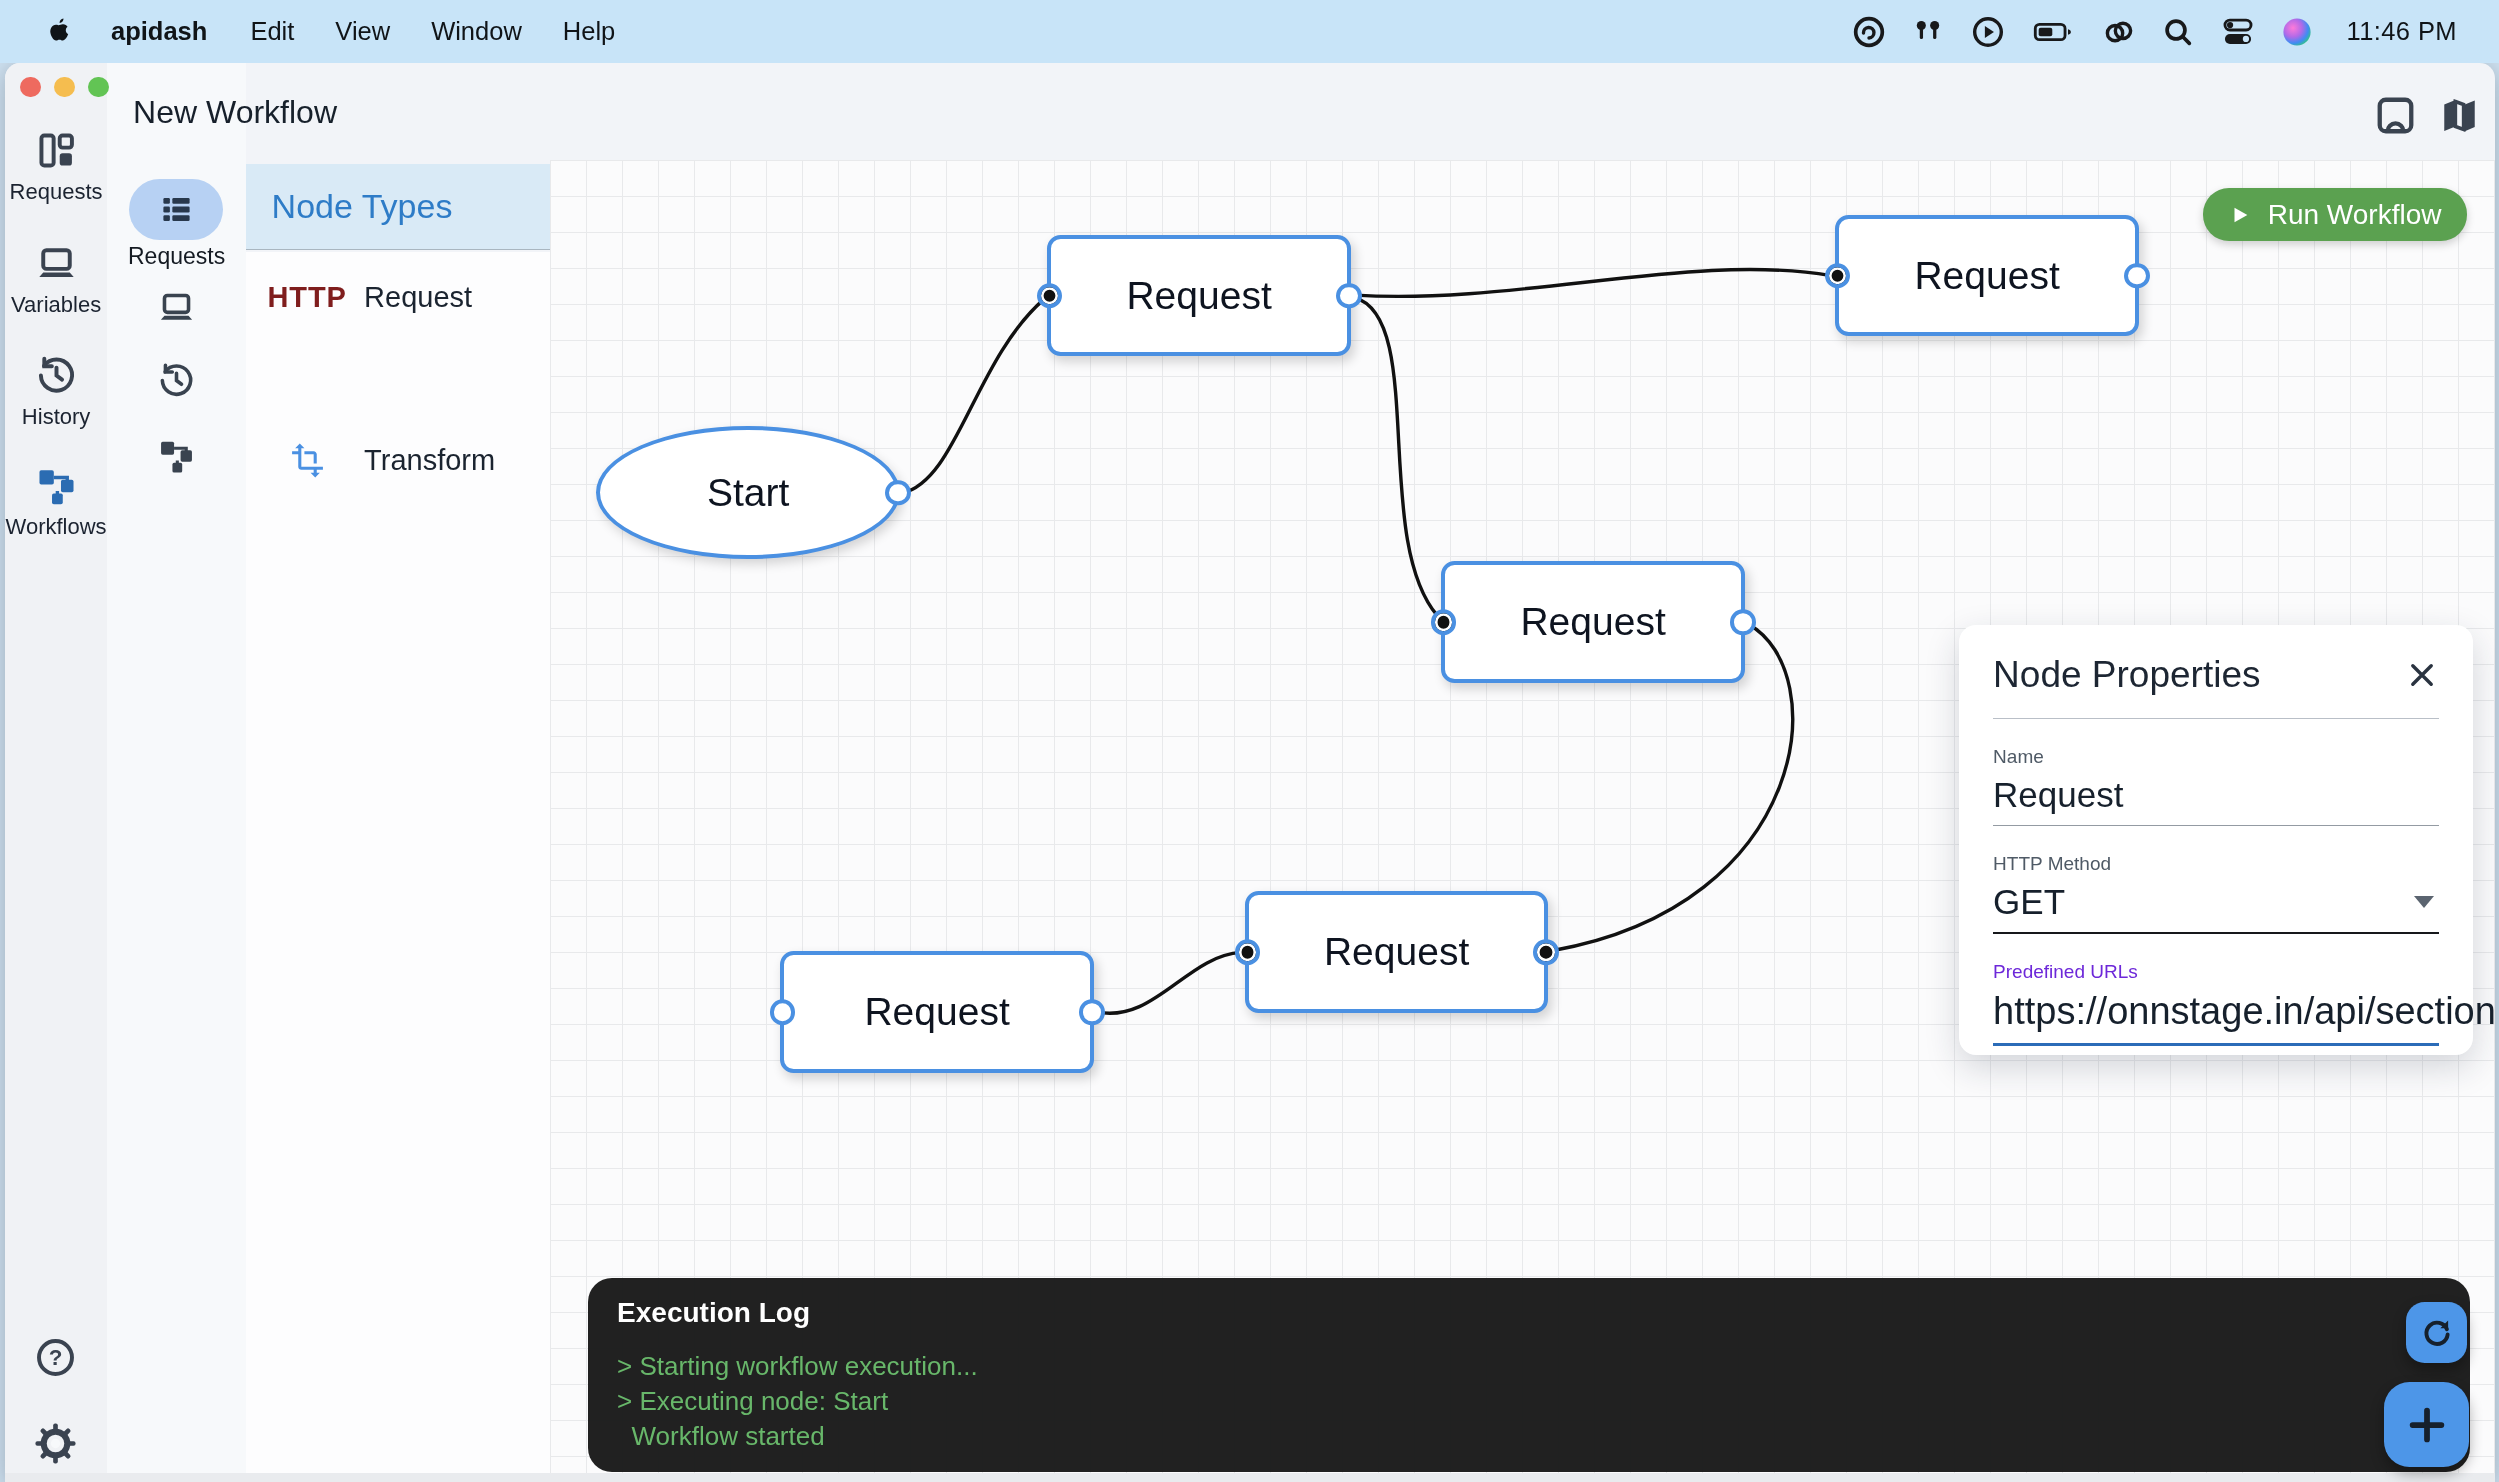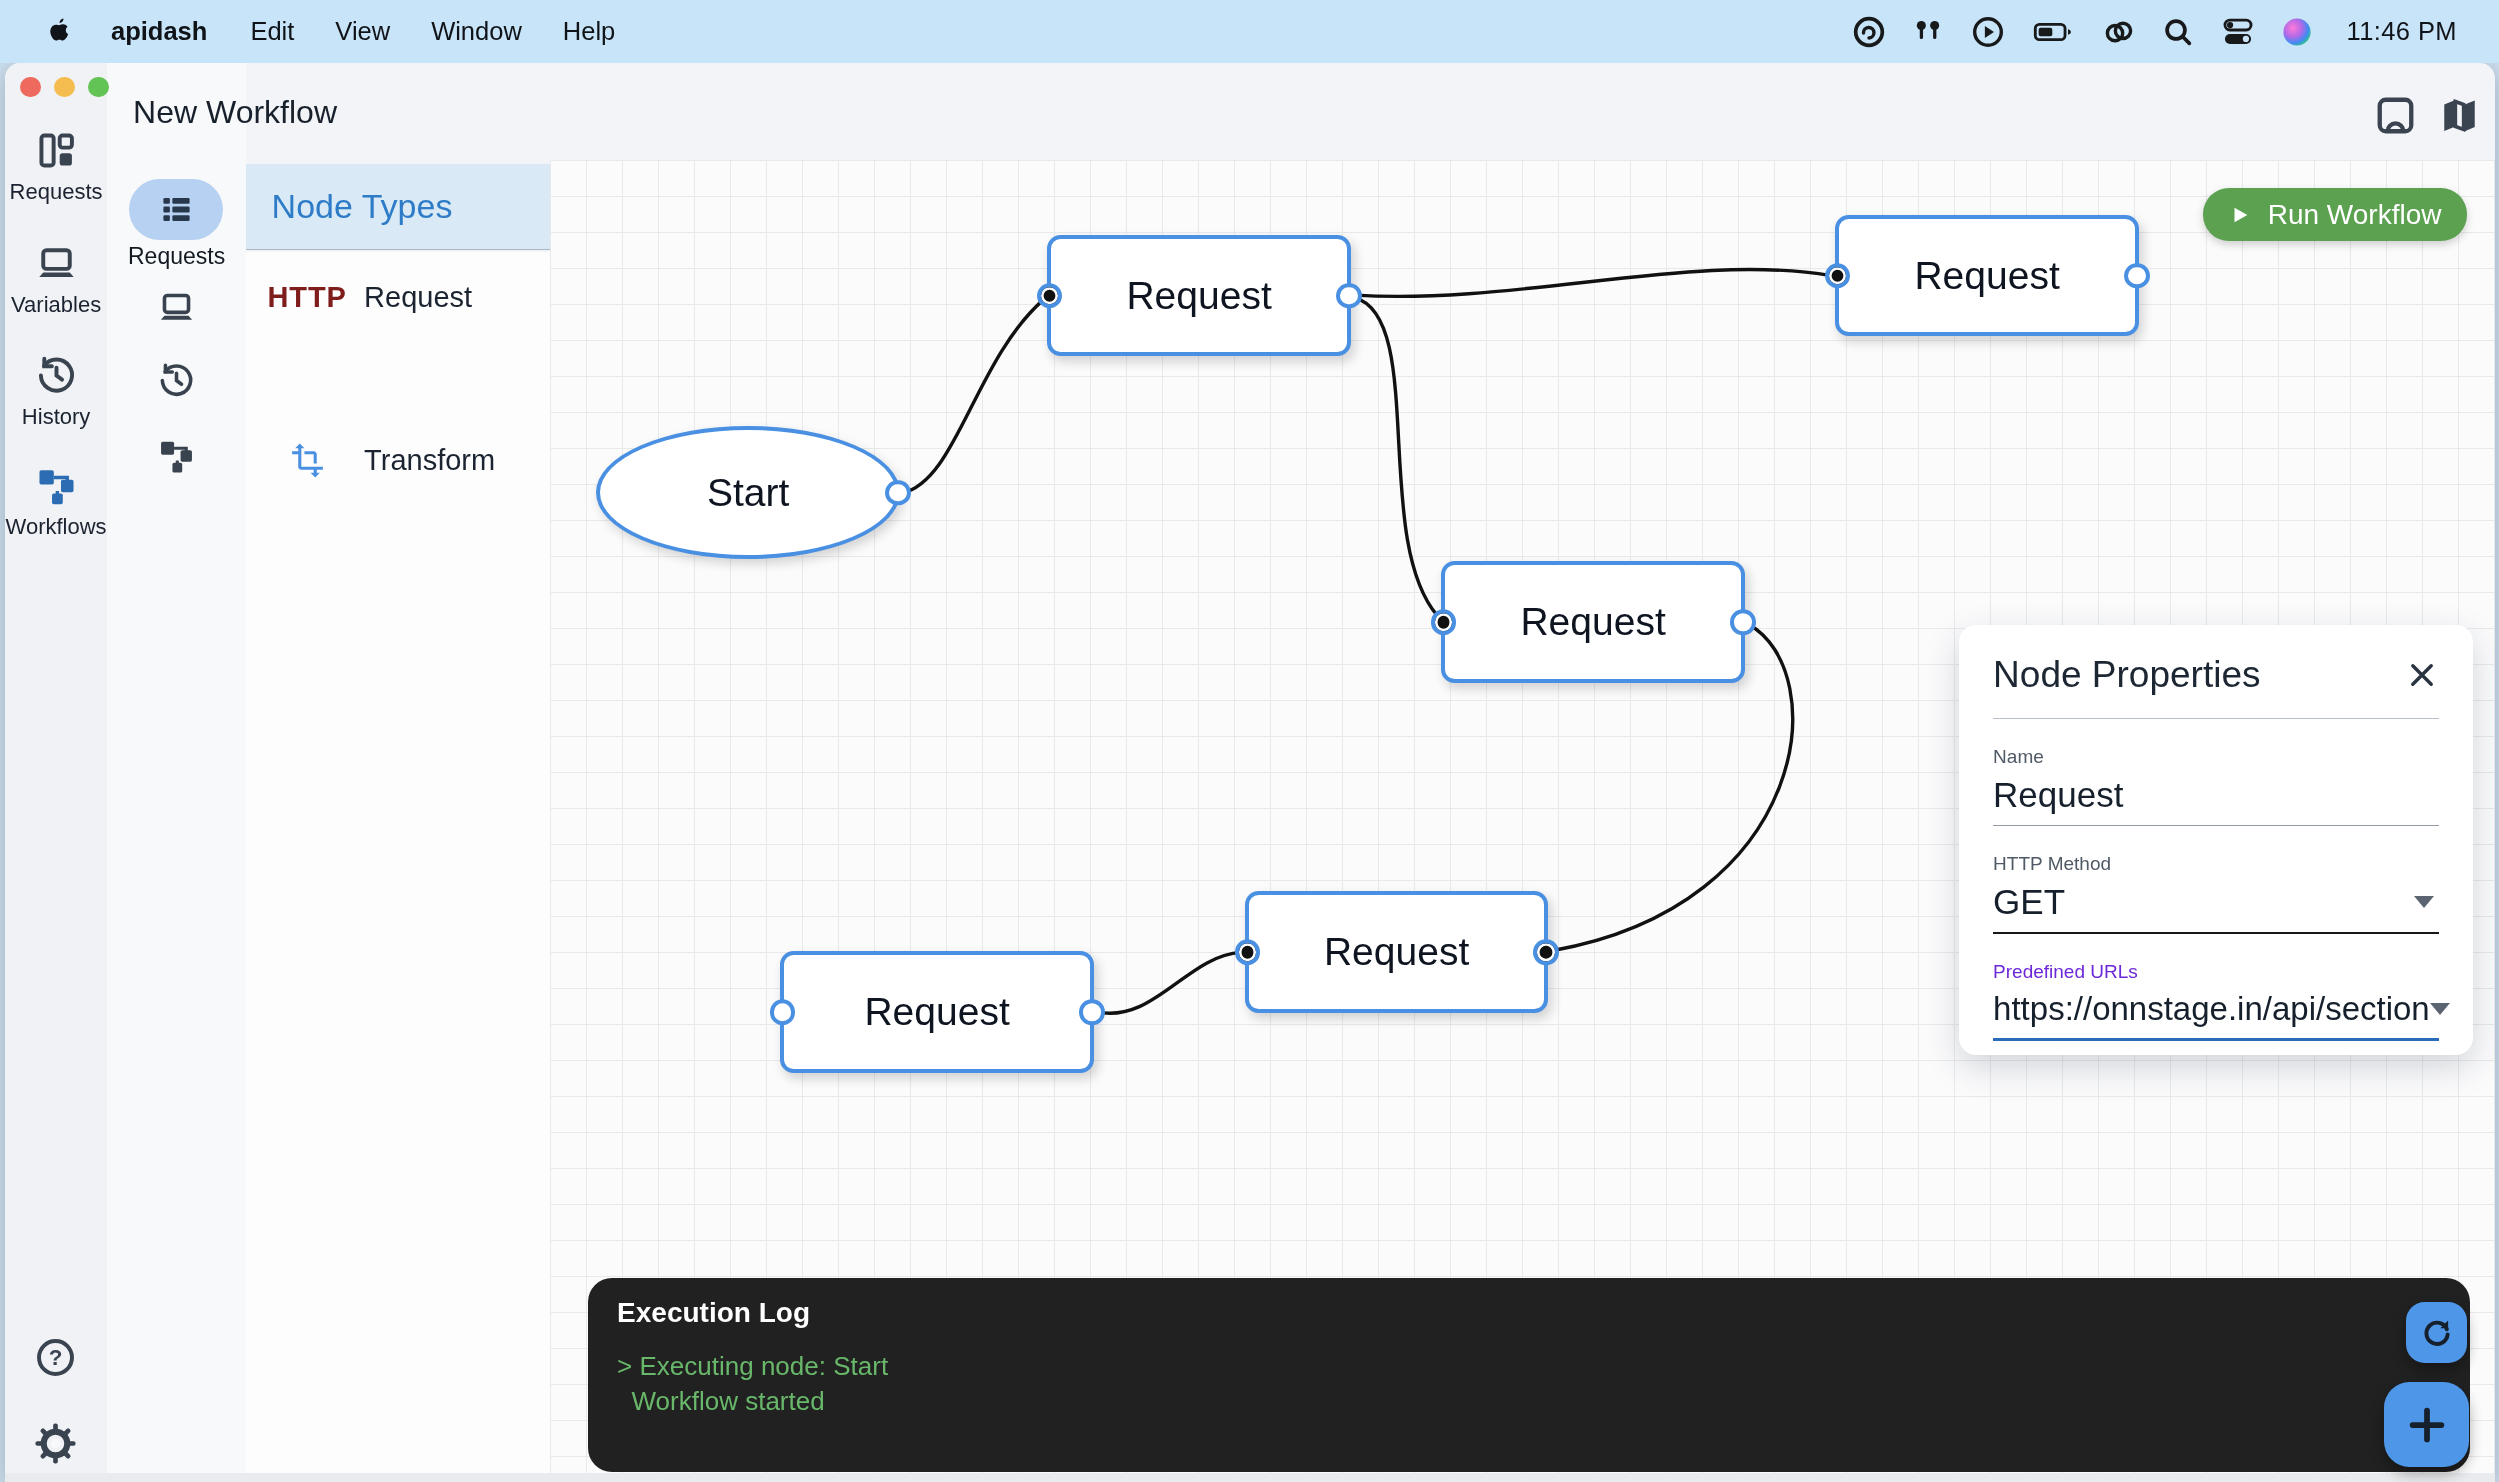--- a/index.html
+++ b/index.html
@@ -90,21 +90,21 @@
   .props-title{font-size:37px;color:#1d2633;}
   .props-close{width:34px;height:34px;cursor:pointer;}
   .props-divider{border:none;border-top:1.7px solid #b9bfc7;margin:22px 0 0 0;}
   .fld-label{font-size:19px;color:#4f5a66;margin-top:27px;}
   .fld-label.blue{color:#6d28d9;}
   .fld-row{display:flex;align-items:center;justify-content:space-between;margin-top:6.8px;padding-bottom:10.2px;}
   .fld-value{font-size:35px;color:#16202c;}
   .fld-row.name{border-bottom:1.7px solid #949ba3;}
   .fld-row.method{border-bottom:2.6px solid #16181b;}
   .fld-row.url{border-bottom:3.4px solid #2b6cb8;}
-  .fld-row.url .fld-value{font-size:33px;}
+  .fld-row.url .fld-value{font-size:38px;}
   .caret{width:0;height:0;border-left:10.2px solid transparent;border-right:10.2px solid transparent;
          border-top:12px solid #5b6470;margin-right:5.1px;cursor:pointer;}
 
   
   .log{position:absolute;left:583px;top:1215px;width:1882px;height:194px;background:rgba(24,24,24,.96);
        border-radius:24px;z-index:9;padding:18.7px 29px;box-sizing:border-box;}
   .log-title{font-size:28px;font-weight:600;color:#fff;}
   #log-lines{margin-top:20.4px;}
   .log-line{font-size:26px;line-height:35px;color:#68b76a;white-space:pre;}
 
@@ -411,20 +411,21 @@
     <div class="fld-row url">
       <span class="fld-value">https://onnstage.in/api/section</span>
       <span class="caret"></span>
     </div>
   </div>
 
   
   <div class="log">
     <div class="log-title">Execution Log</div>
     <div id="log-lines">
+        <div class="log-line">&gt; Starting workflow execution...</div>
         <div class="log-line">&gt; Executing node: Start</div>
         <div class="log-line">  Workflow started</div>
       </div>
   </div>
 
   
   <div class="fab refresh">
     <svg viewBox="0 0 24 24">
         <path d="M18.6 9.5A7.1 7.1 0 1 0 19.1 13" fill="none" stroke="#16202c" stroke-width="2.6" stroke-linecap="round"></path>
         <path d="M14.2 8.9h5.2V3.7z" fill="#16202c"></path>

